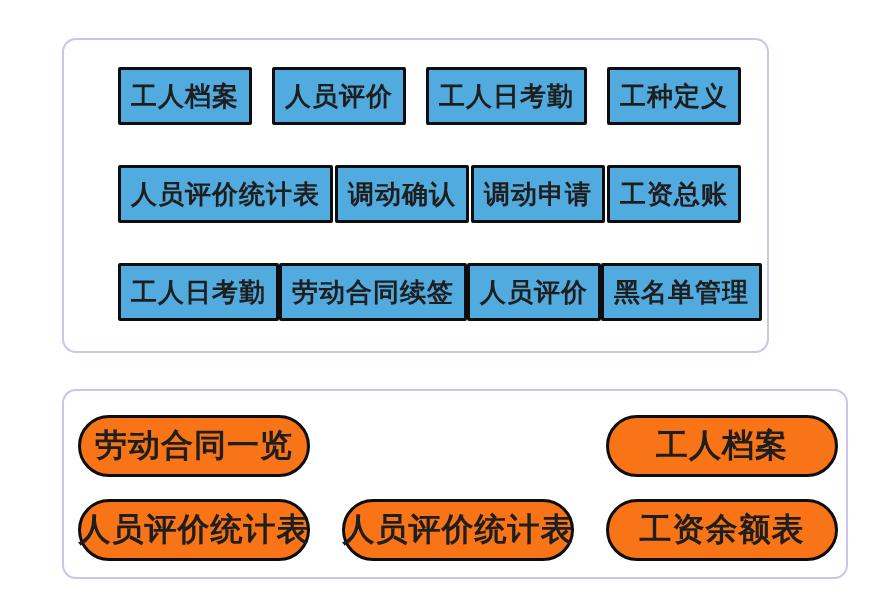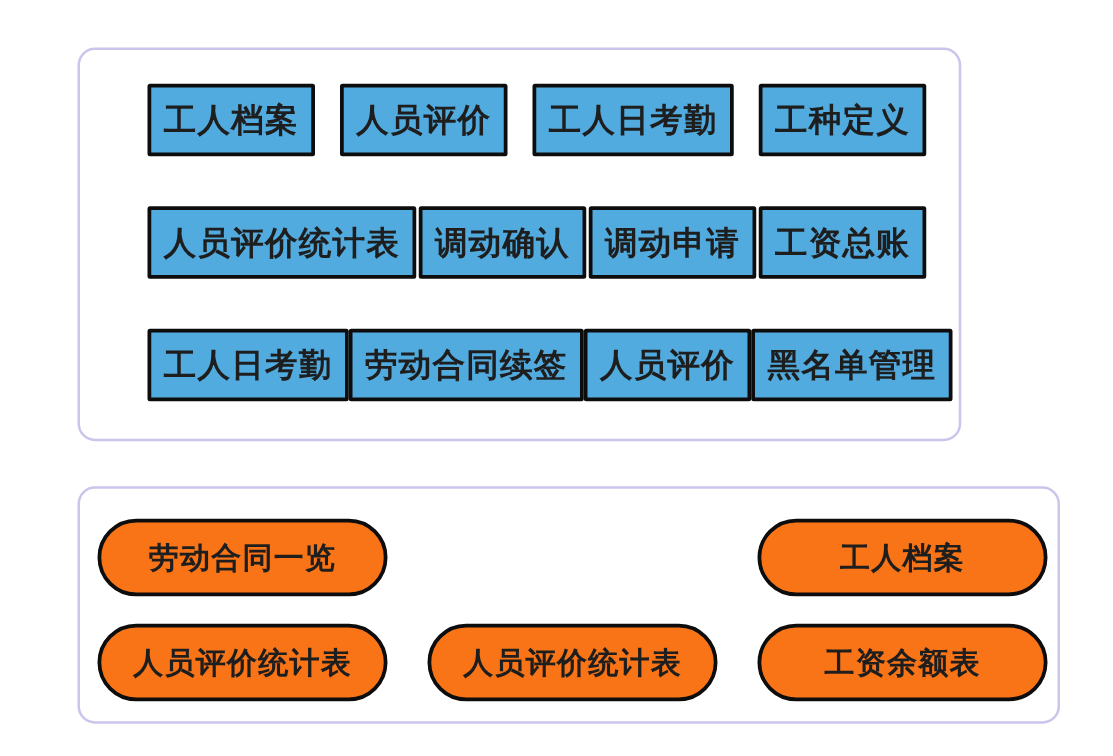--- a/index.html
+++ b/index.html
@@ -52,21 +52,21 @@
     white-space: nowrap;
   }
   .orange-btn {
     width: 232px;
     height: 62px;
     background: var(--orange-button, #F97416);
     border: 3px solid var(--button-border, #0D0D0D);
     border-radius: 32px;
     color: var(--text, #1E1E1E);
     font-family: "Liberation Sans", sans-serif;
-    font-size: 24px;
+    font-size: 32px;
     font-weight: bold;
     letter-spacing: 1px;
     display: flex;
     align-items: center;
     justify-content: center;
     cursor: pointer;
     white-space: nowrap;
   }
 </style>
 </head>

